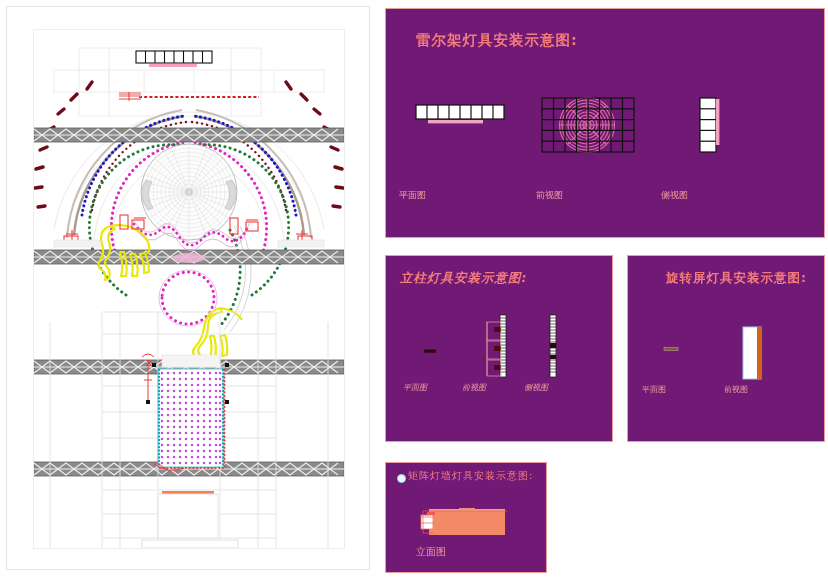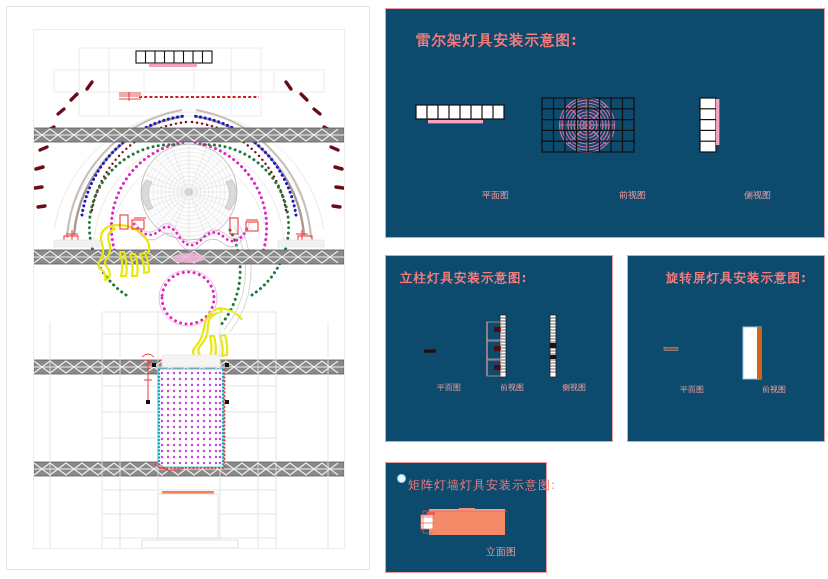--- a/index.html
+++ b/index.html
@@ -8,37 +8,37 @@
   .root{position:relative;width:828px;height:579px;background:#fff;}
 
   
   .plan-sheet{position:absolute;left:6px;top:6px;width:362px;height:562px;
               border:1px solid #e3e3e3;background:#fff;}
   .plan-inner{position:absolute;left:26px;top:22px;width:310px;height:518px;
               border:1px solid #ededed;background:#fff;overflow:hidden;}
   .plan-svg{position:absolute;left:0;top:0;}
 
   
-  .panel{position:absolute;border:1px solid #f09a9a;background:#0c4a6e;}
+  .panel{position:absolute;border:1px solid #f09a9a;background:#701a75;}
   .panel-title{position:absolute;color:#f47c7c;font-weight:bold;
                letter-spacing:1px;white-space:nowrap;}
   .view-label{position:absolute;color:#f59d9d;white-space:nowrap;
-              text-align:right;}
+              text-align:left;}
 
   #panel-rail{left:385px;top:8px;width:438px;height:228px;}
   #panel-rail .panel-title{left:30px;top:22px;font-size:14.5px;}
 
-  #panel-column{left:385px;top:255px;width:226px;height:185px;}
+  #panel-column{left:385px;top:255px;width:226px;height:185px;font-style:italic;}
   #panel-column .panel-title{left:14px;top:14px;font-size:12.5px;}
 
   #panel-rotary{left:627px;top:255px;width:196px;height:185px;}
   #panel-rotary .panel-title{left:14px;top:14px;font-size:12.5px;margin-left:24px;}
 
   #panel-matrix{left:385px;top:462px;width:160px;height:109px;}
-  #panel-matrix .panel-title{left:22px;top:14px;font-size:12px;font-weight:normal;}
+  #panel-matrix .panel-title{left:22px;top:6px;font-size:10px;font-weight:normal;}
   .bullet-icon{position:absolute;left:11px;top:11px;width:7px;height:7px;
                border-radius:50%;border:1px solid #9fd6e8;background:#eaf7fb;}
 
   .d{position:absolute;}
   svg{display:block;overflow:visible;}
 </style>
 </head>
 <body>
 
 <div class="root">

